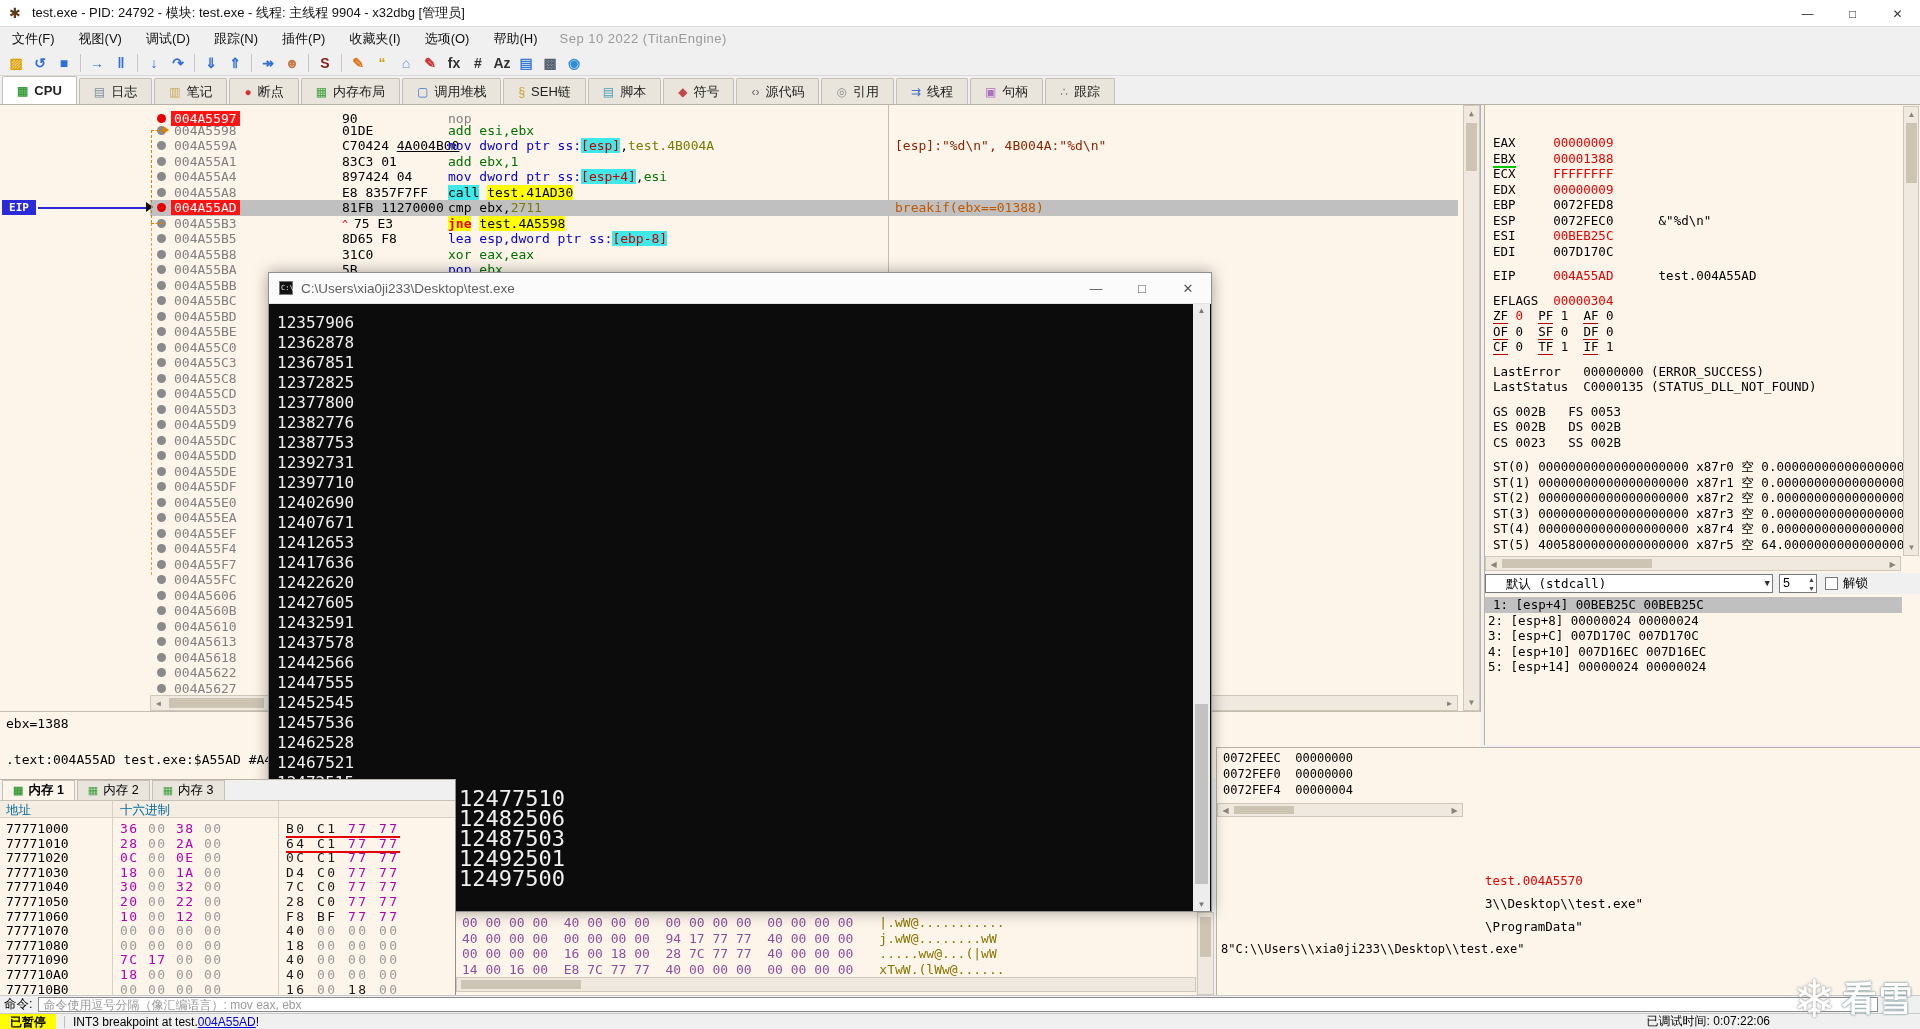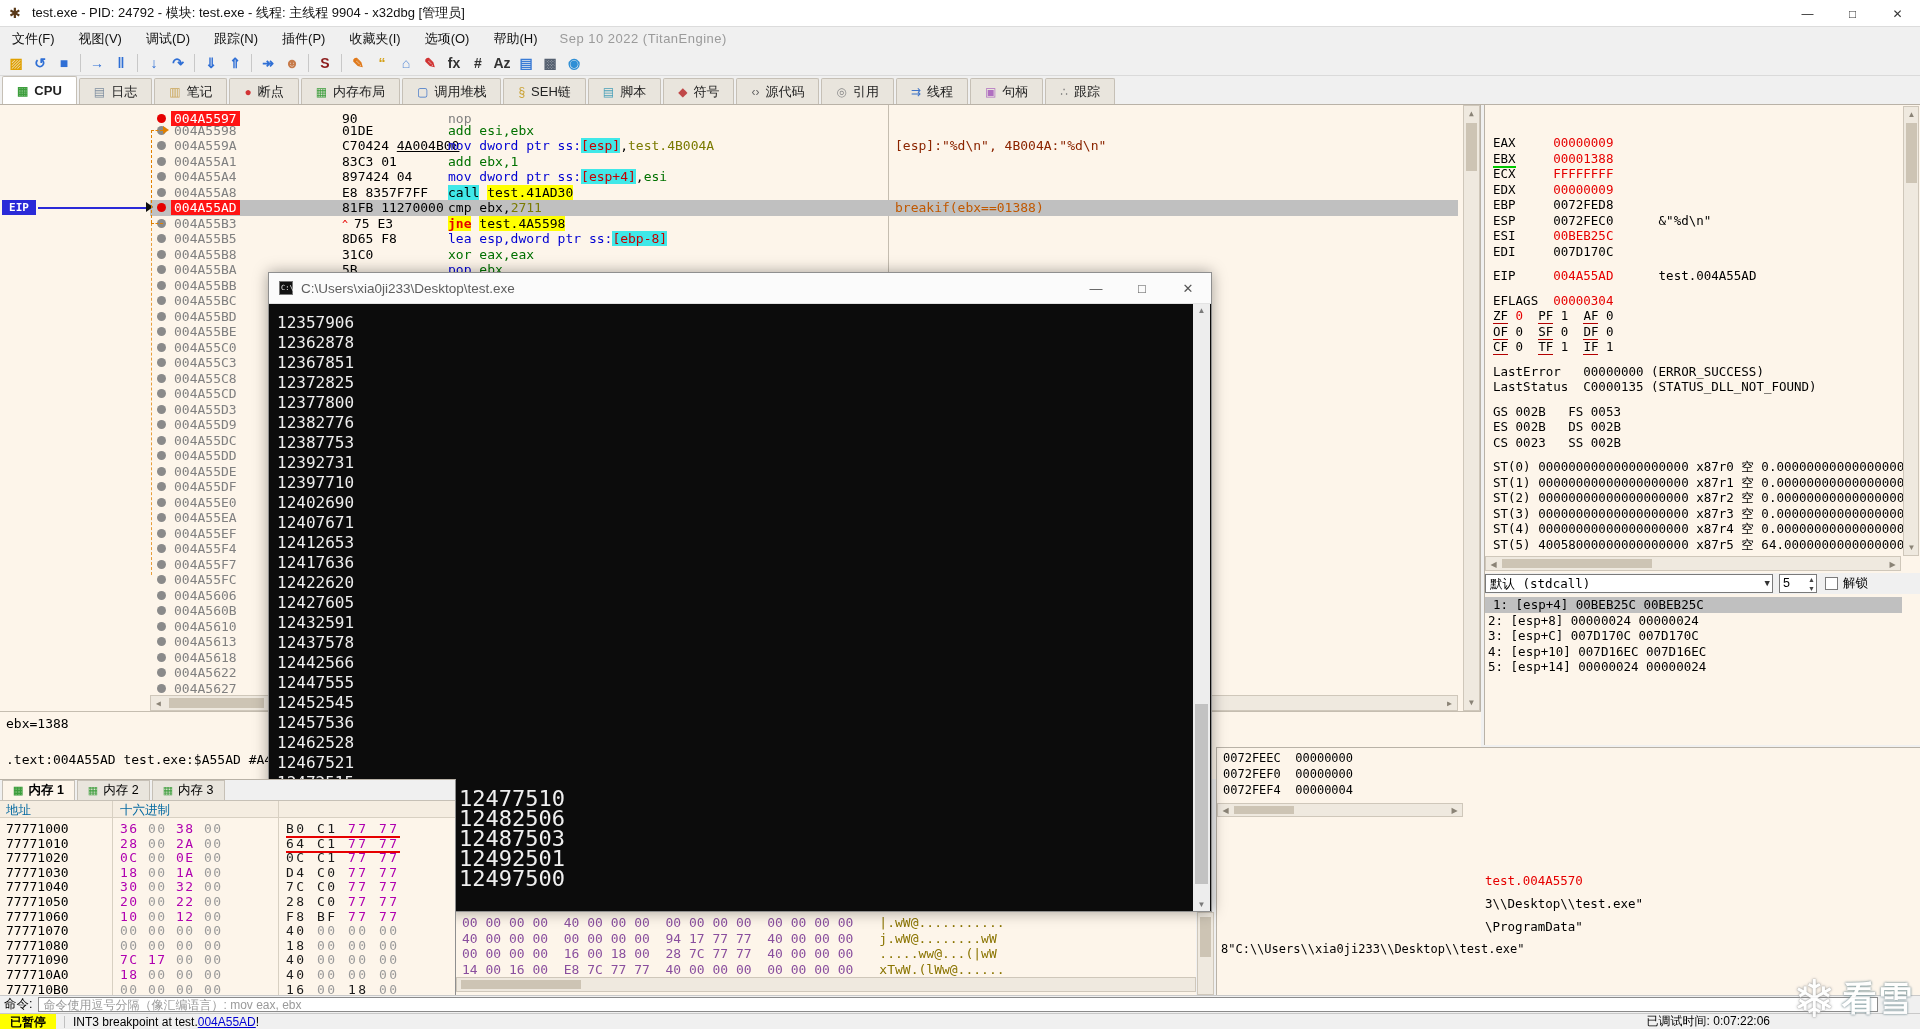--- a/index.html
+++ b/index.html
@@ -84,21 +84,21 @@
     border:1px solid #b5b5b5; text-align:center; font-size:12px; line-height:20px; color:#111; }
   .regline { position:absolute; left:8px; height:16px; font-size:12.5px; white-space:pre;
     font-family:"DejaVu Sans Mono",monospace; color:#000; }
   .rv-red { color:#e60000; } .rlbl-gul { border-bottom:2px solid #00c800; }
   .flbl { border-bottom:1px solid #b40000; }
   .regnote { color:#000; }
   #reg-vscroll { left:1903px; top:106px; width:16px; height:450px; }
   #fpu-hscroll { left:1485px; top:556px; width:416px; height:15px; }
   .combo-row { position:absolute; left:1485px; top:573px; width:435px; height:21px; background:#f0f0f0; display:flex; align-items:center; }
   .combo { width:288px; height:19px; background:#fff; border:1px solid #7a7a7a; font-size:12.5px;
-    padding:1px 4px; position:relative; font-family:"DejaVu Sans Mono",monospace; }
+    padding:1px 20px; position:relative; font-family:"DejaVu Sans Mono",monospace; }
   .combo .dd { position:absolute; right:2px; top:3px; font-size:9px; color:#333; }
   .spin { width:38px; height:19px; background:#fff; border:1px solid #7a7a7a; margin-left:6px;
     font-size:12.5px; padding:1px 3px; position:relative; }
   .spin .ud { position:absolute; right:1px; top:0; font-size:7px; color:#444; line-height:9px; }
   .chk { width:13px; height:13px; background:#fff; border:1px solid #7a7a7a; margin-left:8px; }
   .unlock { font-size:12.5px; margin-left:5px; }
   .argrow { position:absolute; left:1485px; width:417px; height:16px; font-size:12.5px;
     font-family:"DejaVu Sans Mono",monospace; white-space:pre; padding-left:3px; }
   .argrow.sel { background:#c0c0c0;padding-left:8px; }
 

